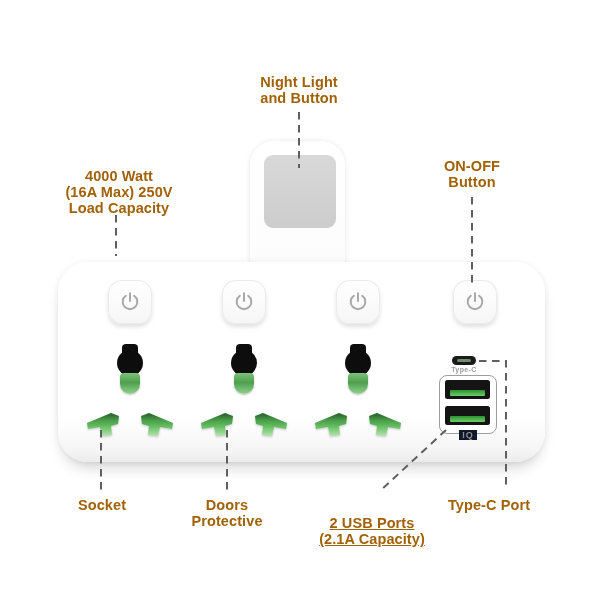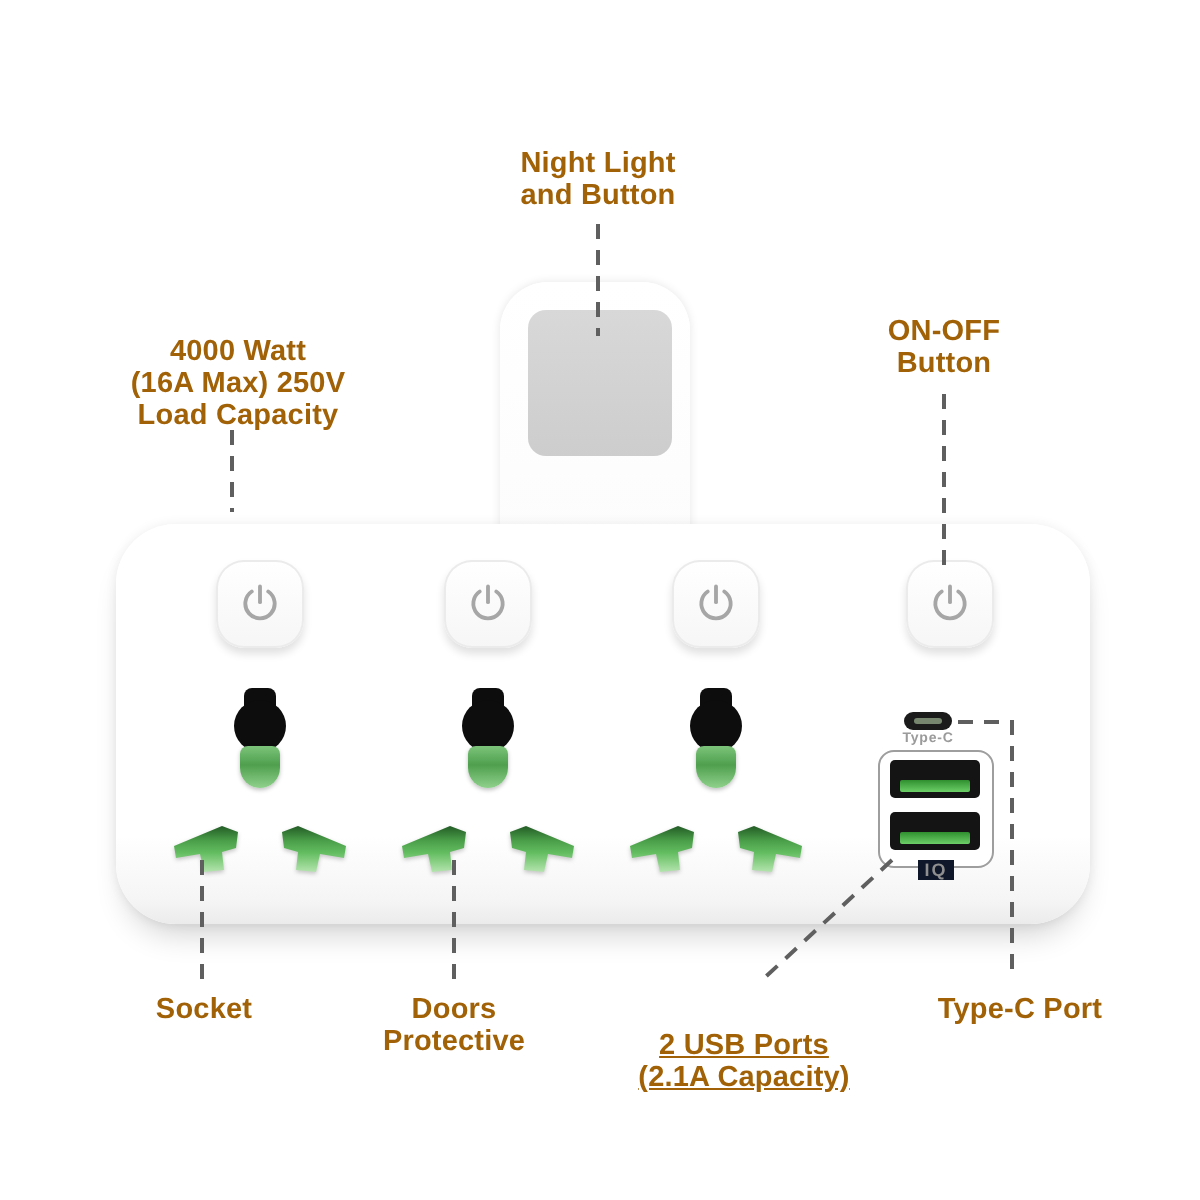--- a/index.html
+++ b/index.html
@@ -13,21 +13,21 @@
     font-size:14.5px;font-weight:bold;line-height:16px;color:#a16207;
     letter-spacing:.1px;
   }
   .label span{display:block;}
   .lbl-load{left:34px;top:168px;}
   .lbl-night{left:214px;top:74px;}
   .lbl-onoff{left:387px;top:158px;text-align:center;}
   .lbl-universal{left:17px;top:497px;}
   .lbl-doors{left:142px;top:497px;}
   .lbl-usb{left:287px;top:515px;text-decoration:underline;}
-  .lbl-typec{left:425px;top:497px;}
+  .lbl-typec{left:404px;top:497px;}
   
   .night-tab{
     position:absolute;left:250px;top:141px;width:95px;height:140px;
     background:linear-gradient(180deg,#ffffff,#fcfcfc);
     border-radius:24px 24px 0 0;
     box-shadow:0 0 5px rgba(0,0,0,0.10);
     z-index:1;
   }
   .night-panel{
     position:absolute;left:264px;top:155px;width:72px;height:73px;

